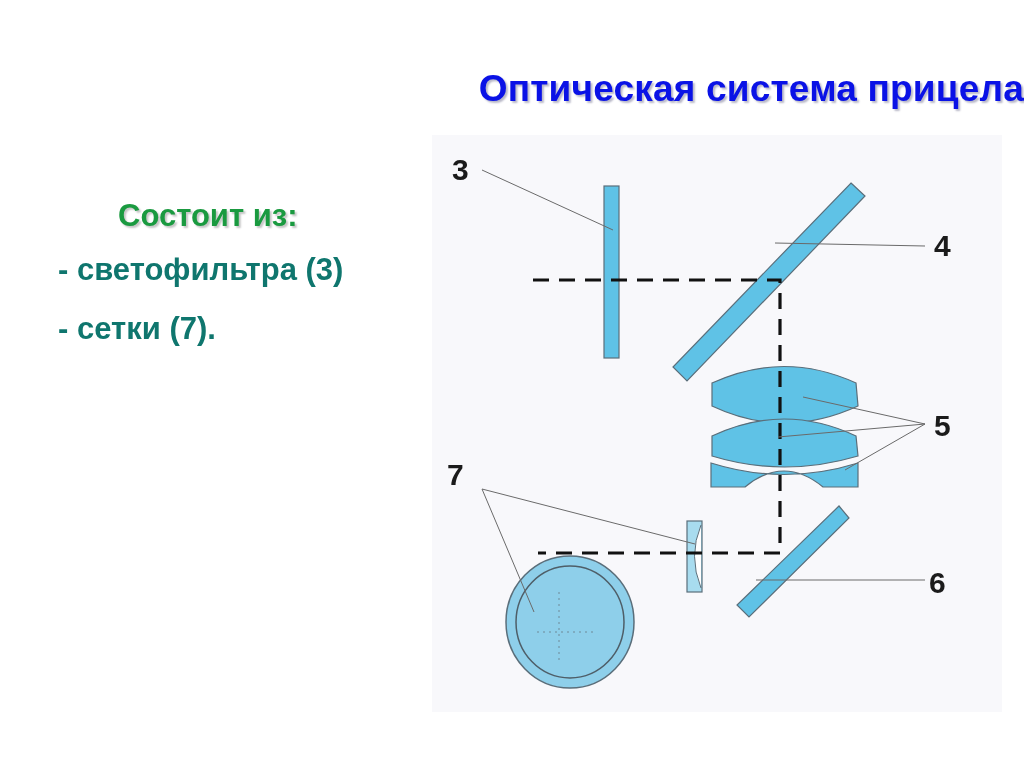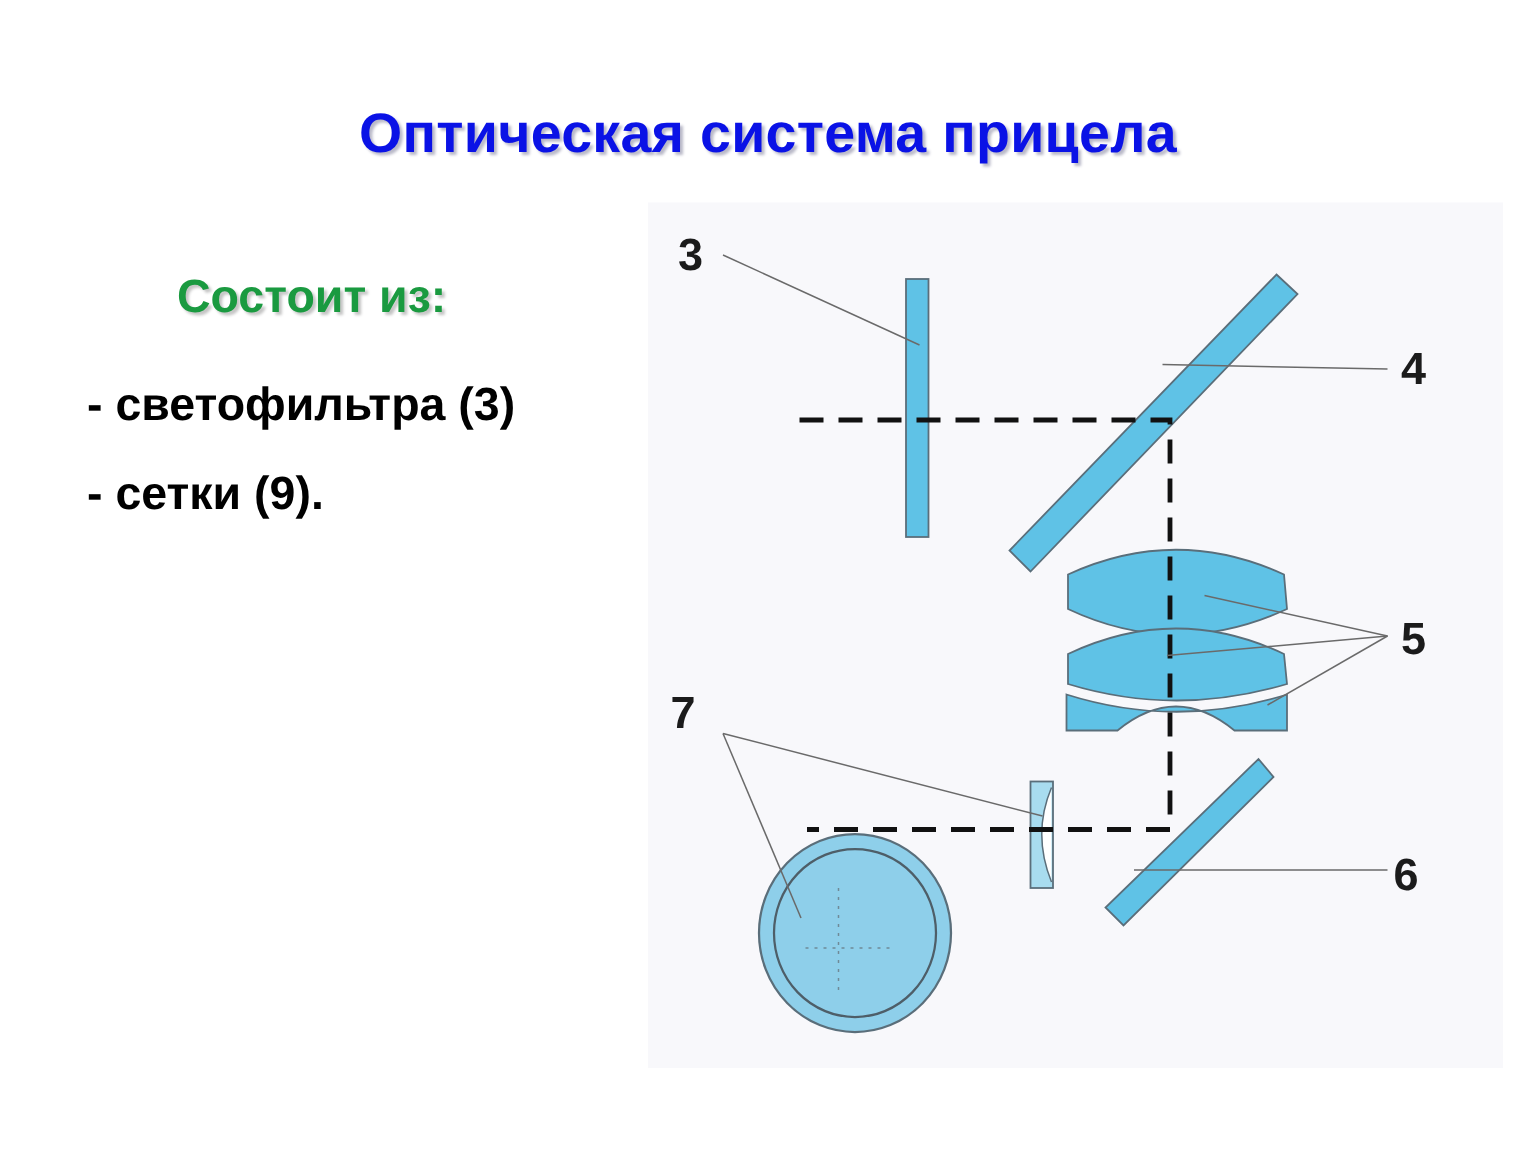--- a/index.html
+++ b/index.html
@@ -3,49 +3,49 @@
   <meta charset="utf-8">
   <style>
     html, body { margin: 0; padding: 0; }
     body {
       width: 1024px; height: 767px; overflow: hidden;
       background: #ffffff; position: relative;
       font-family: "Liberation Sans", sans-serif;
     }
     .title {
       position: absolute; left: 0; top: 68px; width: 1024px;
-      text-align: center; font-size: 37px; font-weight: bold;
+      text-align: right; font-size: 37px; font-weight: bold;
       color: #0a12e6; text-shadow: 2px 2px 2px #b9b9c8; letter-spacing: 0.2px;
     }
     .subtitle {
-      position: absolute; left: 118px; top: 180px;
+      position: absolute; left: 118px; top: 198px;
       font-size: 31px; font-weight: bold; color: #1a9a40;
       text-shadow: 2px 2px 2px #c4c4c4;
     }
     .components { position: absolute; left: 58px; top: 246px; margin: 0; padding: 0; list-style: none; }
     .components li {
-      font-size: 31px; font-weight: bold; color: #000000;
+      font-size: 31px; font-weight: bold; color: #0f766e;
       height: 58.5px; line-height: 48px; white-space: nowrap;
     }
     .diagram {
       position: absolute; left: 432px; top: 135px; width: 570px; height: 577px;
       background: #f8f8fb;
     }
     .diagram svg { position: absolute; left: 0; top: 0; }
     .lbl { font-family: "Liberation Sans", sans-serif; font-weight: bold; font-size: 30px; fill: #1b1b1b; }
   </style>
 </head>
 <body>
 
 <div class="title">Оптическая система прицела</div>
 <div class="subtitle">Состоит из:</div>
 
 <ul class="components">
   <li>- светофильтра (3)</li>
-  <li>- сетки (9).</li>
+  <li>- сетки (7).</li>
 </ul>
 
 <div class="diagram">
   <svg width="570" height="577" viewBox="432 135 570 577" xmlns="http://www.w3.org/2000/svg">
 
     <rect x="604" y="186" width="15" height="172" fill="#5fc2e6" stroke="#5a6e7a" stroke-width="1.2"></rect>
 
     <polygon points="851,183 865,196 687,381 673,367" fill="#5fc2e6" stroke="#5a6e7a" stroke-width="1.2"></polygon>
 
     <path d="M 712,383 Q 784,350 856,383 L 858,406 Q 784,440 712,406 Z" fill="#5fc2e6" stroke="#5a6e7a" stroke-width="1.2"></path>

